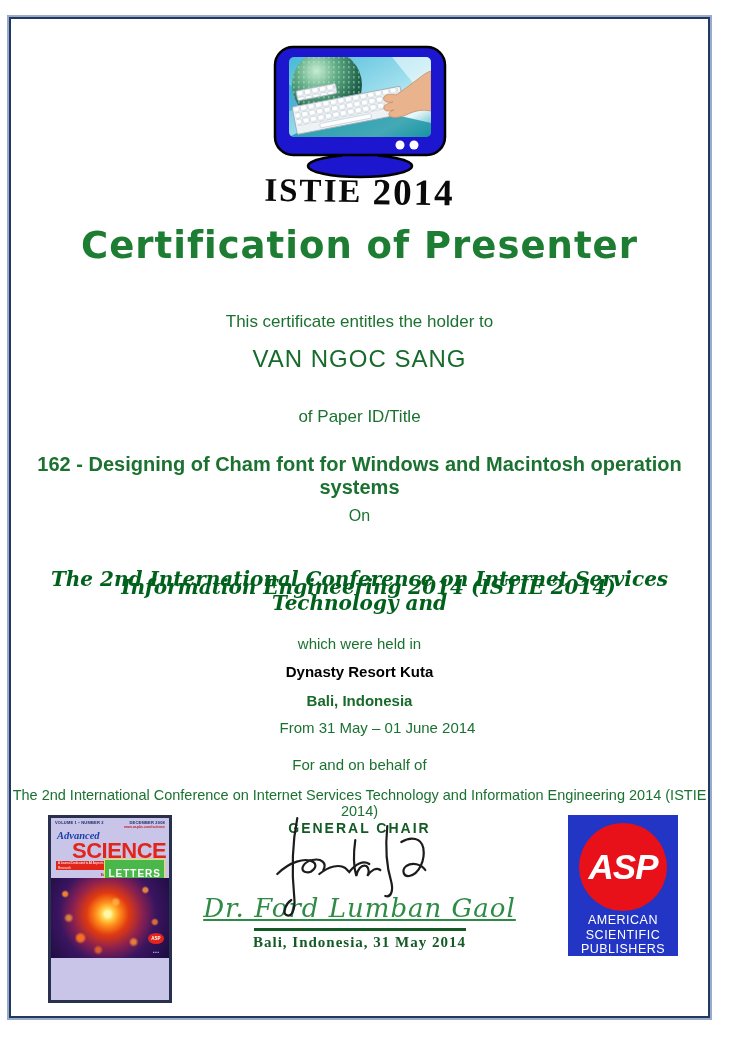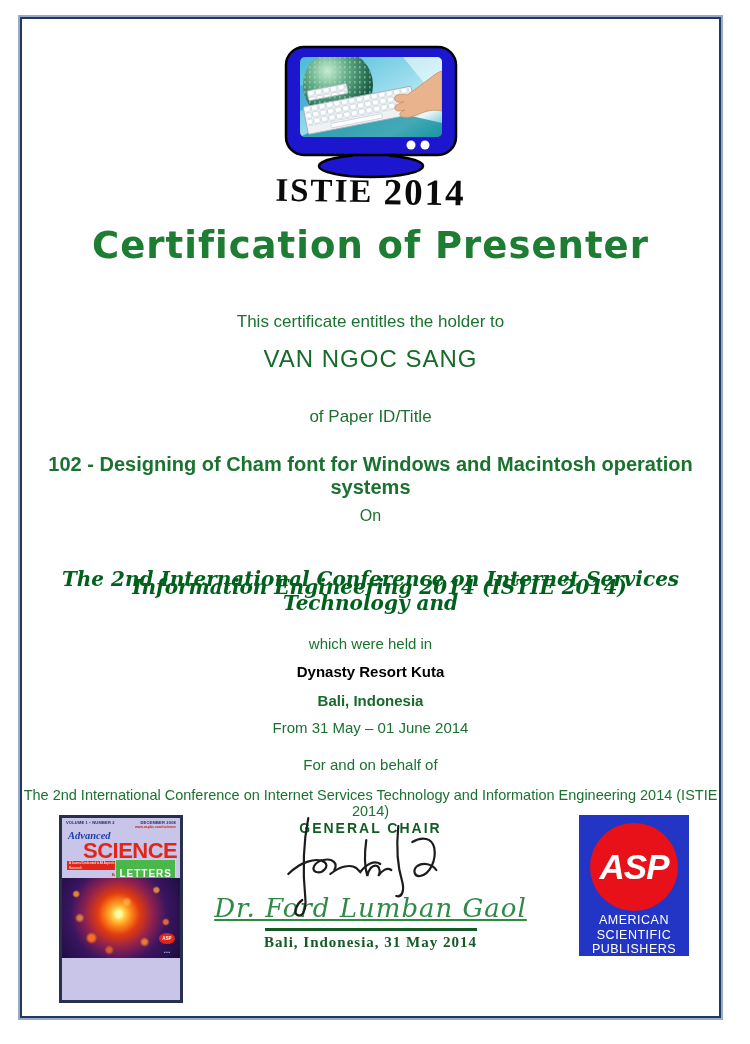--- a/index.html
+++ b/index.html
@@ -1,20 +1,20 @@
 <!DOCTYPE html>
 <html><head>
 <meta charset="utf-8">
 <style>
   * { margin: 0; padding: 0; box-sizing: border-box; }
   html, body { width: 750px; height: 1044px; background: #ffffff; font-family: "Liberation Sans", sans-serif; }
   .page { position: relative; width: 750px; height: 1044px; background: #fff; overflow: hidden; }
 
   .certificate {
-    position: absolute; left: 20px; top: 17px; width: 701px; height: 1001px;
+    position: absolute; left: 9px; top: 17px; width: 701px; height: 1001px;
     border: 2px solid #1f3864; outline: 2px solid #9aabc7; background: #fff;
   }
 
   .abs { position: absolute; left: 0; width: 100%; text-align: center; }
 
   
   .logo-wrap { position: absolute; top: 26px; left: 50%; transform: translateX(-50%); width: 176px; text-align: center; }
   .istie-title { position: absolute; top: 149px; width: 100%; text-align: center;
     font-family: "Liberation Serif", serif; font-weight: bold; color: #0a0a0a;
     font-size: 33px; letter-spacing: 2px; transform: rotate(0.8deg); }
@@ -29,21 +29,21 @@
   .paperlab { top: 388px; font-size: 17px; }
   .papertit { top: 434px; font-size: 20px; font-weight: bold; color: #1b7230; }
   .onlab    { top: 488px; font-size: 16px; }
   .confit   { font-family: "DejaVu Serif", serif; font-style: italic; font-weight: bold;
               color: #00611c; font-size: 20px; }
   .conf1    { top: 520px; margin-top: 28px; }
   .conf2    { top: 556px; padding-left: 18px; }
   .heldin   { top: 616px; font-size: 15px; }
   .venue    { top: 644px; font-size: 15px; font-weight: bold; color: #000000; }
   .city     { top: 673px; font-size: 15px; font-weight: bold; color: #176b2a; }
-  .dates    { top: 700px; font-size: 15px; }
+  .dates    { top: 700px; font-size: 15px; margin-left: 18px; }
   .behalf   { top: 737px; font-size: 15px; }
   .conffull { top: 768px; font-size: 14.5px; }
 
   
   .chair-label { top: 801px; font-size: 14px; letter-spacing: 2px; color: #145a25;
     font-family: "Liberation Sans", sans-serif; font-weight: bold; }
   .sig-svg { position: absolute; top: 793px; left: 50%; transform: translateX(-53%);
     width: 190px; height: 118px; z-index: 3; }
   .sig-name { top: 874px; font-family: "DejaVu Serif", serif; font-style: italic;
     color: #2e8b46; font-size: 26px; letter-spacing: 1px; text-decoration: underline; }
@@ -164,21 +164,21 @@
         <circle cx="142" cy="100" r="4.5" fill="#ffffff"></circle>
       </svg>
     </div>
 
     <div class="istie-title"><span>ISTIE </span><span class="year">2014</span></div>
 
     <div class="abs cert-title">Certification of Presenter</div>
     <div class="abs intro g-sans">This certificate entitles the holder to</div>
     <div class="abs holder g-sans">VAN NGOC SANG</div>
     <div class="abs paperlab g-sans">of  Paper ID/Title</div>
-    <div class="abs papertit">102 - Designing of Cham font for Windows and Macintosh operation systems</div>
+    <div class="abs papertit">162 - Designing of Cham font for Windows and Macintosh operation systems</div>
     <div class="abs onlab g-sans">On</div>
     <div class="abs confit conf1">The 2nd  International Conference on Internet Services Technology and</div>
     <div class="abs confit conf2">Information Engineering 2014 (ISTIE 2014)</div>
     <div class="abs heldin g-sans">which were held in</div>
     <div class="abs venue">Dynasty Resort Kuta</div>
     <div class="abs city">Bali, Indonesia</div>
     <div class="abs dates g-sans">From 31 May – 01 June  2014</div>
     <div class="abs behalf g-sans">For and on behalf of</div>
     <div class="abs conffull g-sans">The 2nd  International Conference on Internet Services Technology and Information Engineering 2014  (ISTIE 2014)</div>
 

